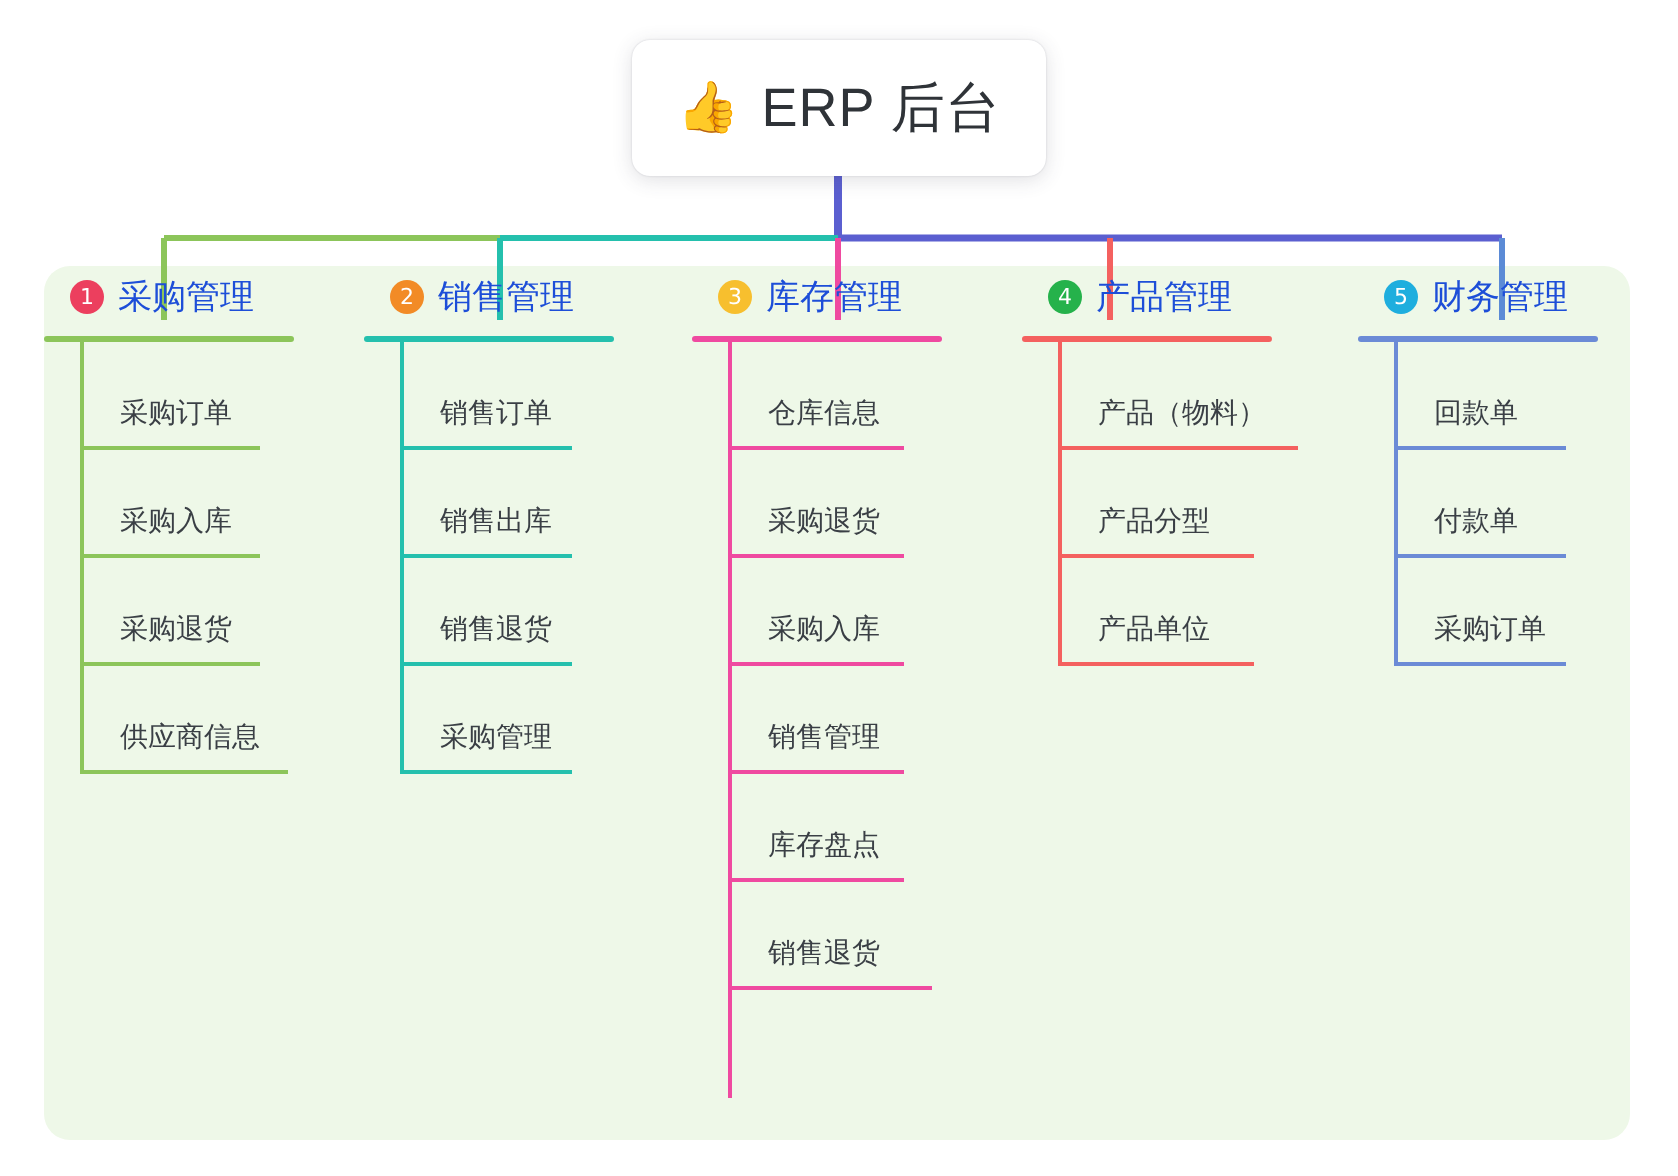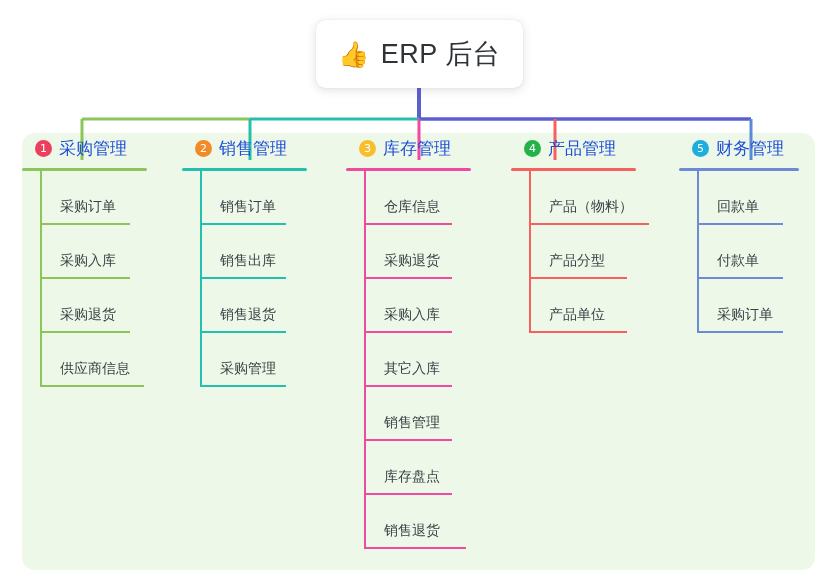--- a/index.html
+++ b/index.html
@@ -233,24 +233,20 @@
           </div>
           <div class="item">
             <span class="item-text">采购退货</span>
             <div class="item-rule" style="background: rgb(239, 74, 160); width: 88px;"></div>
           </div>
           <div class="item">
             <span class="item-text">采购入库</span>
             <div class="item-rule" style="background: rgb(239, 74, 160); width: 88px;"></div>
           </div>
           <div class="item">
-            <span class="item-text">其它入库</span>
-            <div class="item-rule" style="background: rgb(239, 74, 160); width: 88px;"></div>
-          </div>
-          <div class="item">
             <span class="item-text">销售管理</span>
             <div class="item-rule" style="background: rgb(239, 74, 160); width: 88px;"></div>
           </div>
           <div class="item">
             <span class="item-text">库存盘点</span>
             <div class="item-rule" style="background: rgb(239, 74, 160); width: 88px;"></div>
           </div>
           <div class="item">
             <span class="item-text">销售退货</span>
             <div class="item-rule" style="background: rgb(239, 74, 160); width: 102px;"></div>

